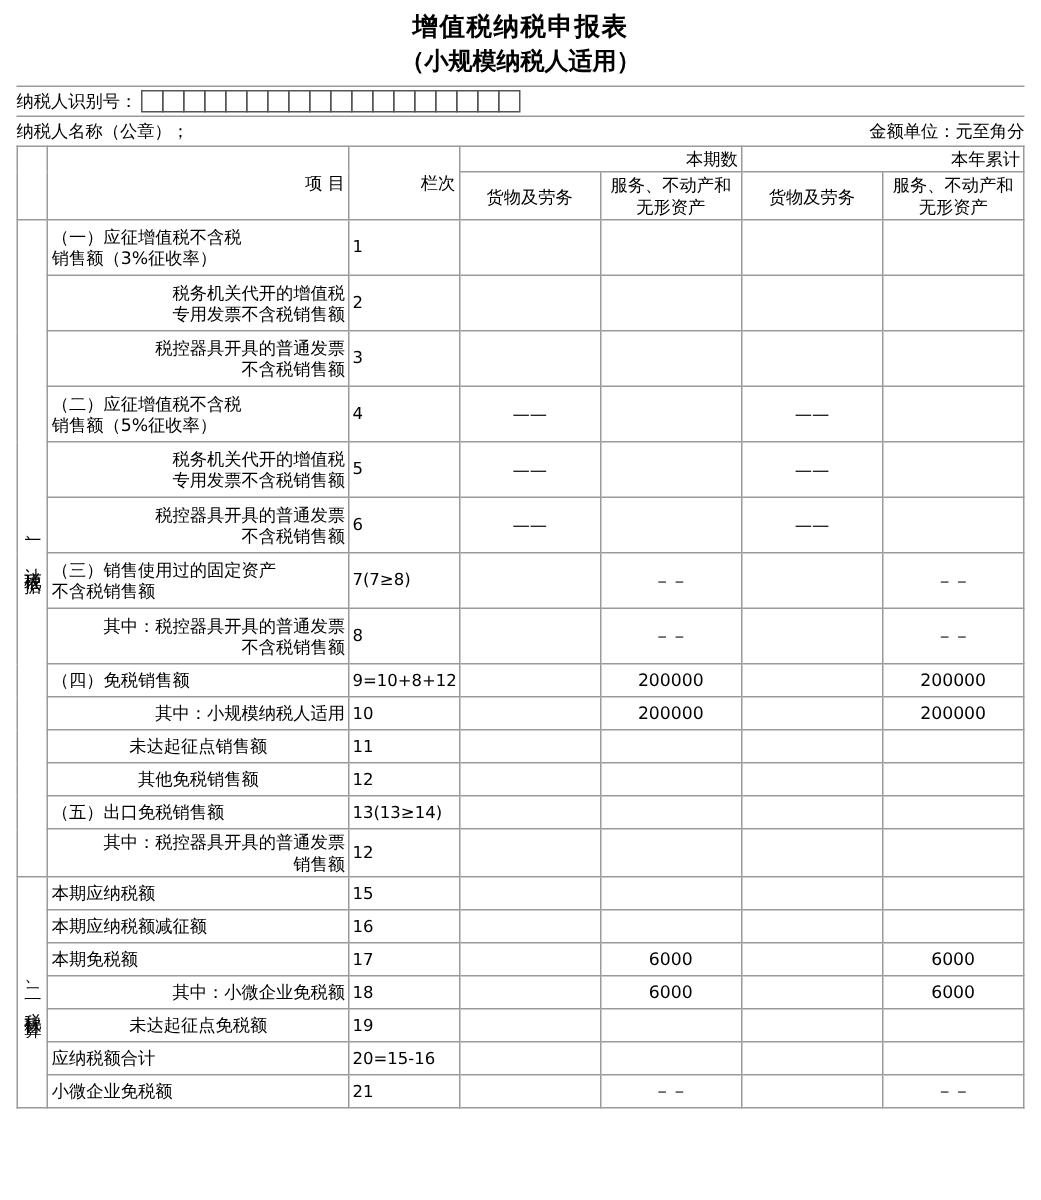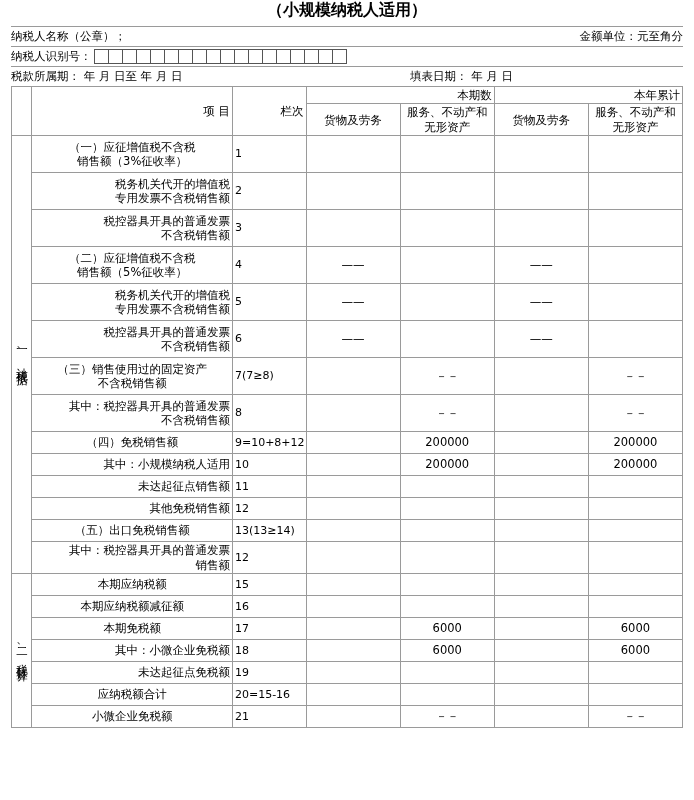--- a/index.html
+++ b/index.html
@@ -91,23 +91,23 @@
     padding: 0;
   }
   .side-inner {
     writing-mode: vertical-rl;
     text-orientation: upright;
     margin: 0 auto;
     letter-spacing: 2px;
     white-space: nowrap;
   }
   .hdr-center { text-align: right; }
-  .item-indent0 { text-align: center; padding-left: 4px; }
+  .item-indent0 { text-align: left; padding-left: 4px; }
   .item-indent1 { text-align: right; padding-left: 18px; }
-  .item-indent2 { text-align: right; }
+  .item-indent2 { text-align: center; }
   .num-cell {
     text-align: left;
     padding-left: 3px;
     font-size: 11px;
   }
   .val-cell {
     text-align: center;
     font-size: 11.5px;
   }
   .grp-top td { border-top: 1px solid #6a6a6a; }
@@ -118,27 +118,24 @@
     font-size: 11.5px;
     text-align: center;
     line-height: 1.2;
   }
 </style>
 </head>
 <body>
 
 <div class="page">
 
+  <div class="doc-title">增值税纳税申报表</div>
   <div class="doc-subtitle">（小规模纳税人适用）</div>
 
   <div class="header-block">
-    <div class="hdr-row">
-      <div class="hdr-left">纳税人名称（公章）；</div>
-      <div class="hdr-right">金额单位：元至角分</div>
-    </div>
     <div class="hdr-row first">
       <div class="hdr-left">
         <span>纳税人识别号：</span>
         <span class="boxes" id="id-boxes">
             <span></span>
             <span></span>
             <span></span>
             <span></span>
             <span></span>
             <span></span>
@@ -151,22 +148,22 @@
             <span></span>
             <span></span>
             <span></span>
             <span></span>
             <span></span>
             <span></span>
           </span>
       </div>
     </div>
     <div class="hdr-row">
-      <div class="hdr-left">税款所属期：    年  月  日至    年  月  日</div>
-      <div class="hdr-right" style="margin-right:170px;">填表日期：      年  月  日</div>
+      <div class="hdr-left">纳税人名称（公章）；</div>
+      <div class="hdr-right">金额单位：元至角分</div>
     </div>
   </div>
 
   <table class="main">
     <colgroup>
       <col style="width:20px">
       <col style="width:196px">
       <col style="width:72px">
       <col style="width:92px">
       <col style="width:92px">

